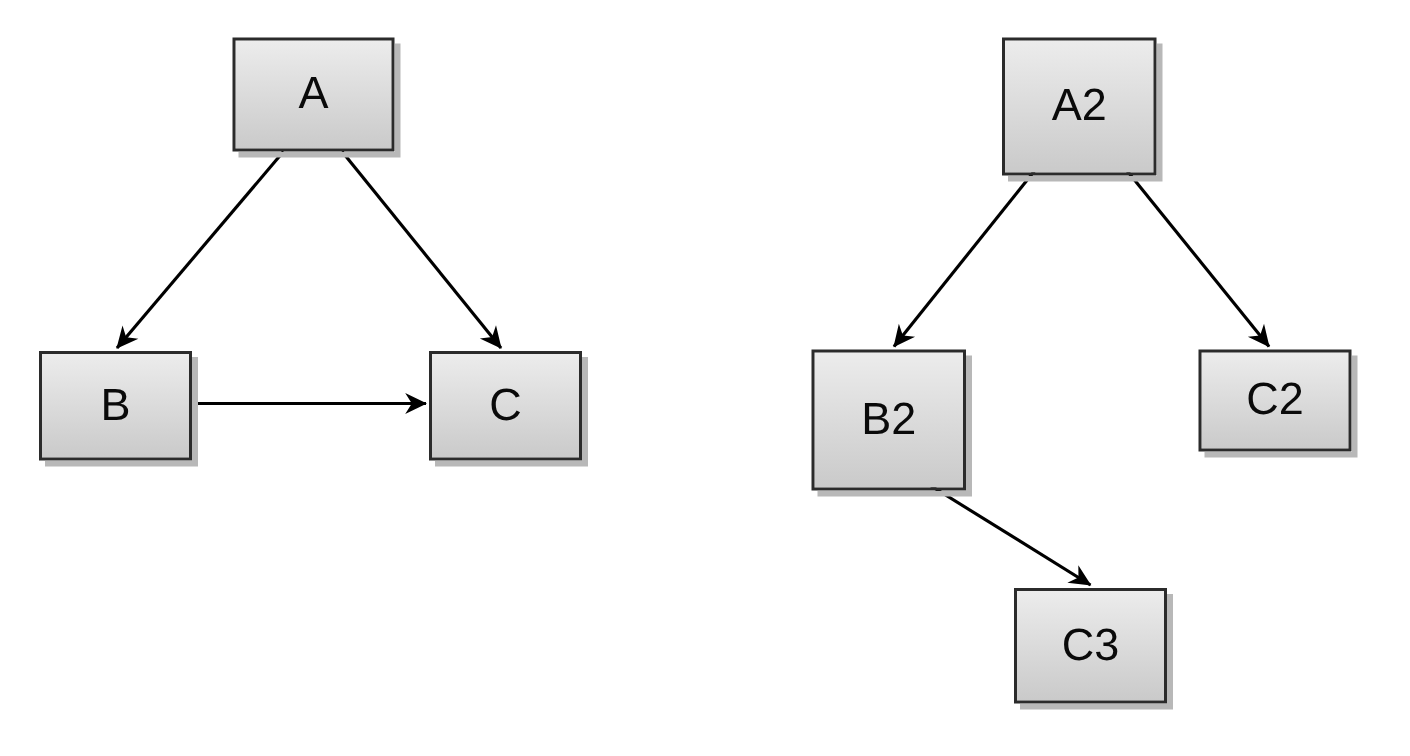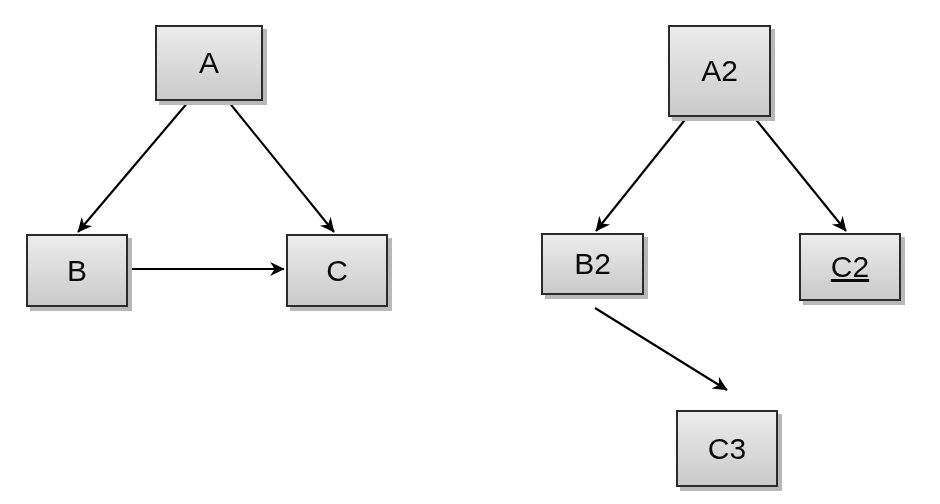--- a/index.html
+++ b/index.html
@@ -73,24 +73,24 @@
       </div>
       <div class="node" style="left: 26px; top: 234px; width: 102px; height: 73px; border-color: rgb(43, 43, 43); box-shadow: rgb(184, 184, 184) 4px 4px 0px 0px; background: linear-gradient(rgb(236, 236, 236) 0%, rgb(202, 202, 202) 100%);">
         <span class="node-label" style="color: rgb(10, 10, 10);">B</span>
       </div>
       <div class="node" style="left: 286px; top: 234px; width: 102px; height: 73px; border-color: rgb(43, 43, 43); box-shadow: rgb(184, 184, 184) 4px 4px 0px 0px; background: linear-gradient(rgb(236, 236, 236) 0%, rgb(202, 202, 202) 100%);">
         <span class="node-label" style="color: rgb(10, 10, 10);">C</span>
       </div>
       <div class="node" style="left: 668px; top: 25px; width: 103px; height: 92px; border-color: rgb(43, 43, 43); box-shadow: rgb(184, 184, 184) 4px 4px 0px 0px; background: linear-gradient(rgb(236, 236, 236) 0%, rgb(202, 202, 202) 100%);">
         <span class="node-label" style="color: rgb(10, 10, 10);">A2</span>
       </div>
-      <div class="node" style="left: 541px; top: 233px; width: 103px; height: 62px; border-color: rgb(43, 43, 43); box-shadow: rgb(184, 184, 184) 4px 4px 0px 0px; background: linear-gradient(rgb(236, 236, 236) 0%, rgb(202, 202, 202) 100%);">
+      <div class="node" style="left: 541px; top: 233px; width: 103px; height: 94px; border-color: rgb(43, 43, 43); box-shadow: rgb(184, 184, 184) 4px 4px 0px 0px; background: linear-gradient(rgb(236, 236, 236) 0%, rgb(202, 202, 202) 100%);">
         <span class="node-label" style="color: rgb(10, 10, 10);">B2</span>
       </div>
       <div class="node" style="left: 799px; top: 233px; width: 102px; height: 68px; border-color: rgb(43, 43, 43); box-shadow: rgb(184, 184, 184) 4px 4px 0px 0px; background: linear-gradient(rgb(236, 236, 236) 0%, rgb(202, 202, 202) 100%);">
-        <span class="node-label" style="color: rgb(10, 10, 10); text-decoration: underline;">C2</span>
+        <span class="node-label" style="color: rgb(10, 10, 10);">C2</span>
       </div>
-      <div class="node" style="left: 676px; top: 392px; width: 102px; height: 77px; border-color: rgb(43, 43, 43); box-shadow: rgb(184, 184, 184) 4px 4px 0px 0px; background: linear-gradient(rgb(236, 236, 236) 0%, rgb(202, 202, 202) 100%); margin-top: 18px;">
+      <div class="node" style="left: 676px; top: 392px; width: 102px; height: 77px; border-color: rgb(43, 43, 43); box-shadow: rgb(184, 184, 184) 4px 4px 0px 0px; background: linear-gradient(rgb(236, 236, 236) 0%, rgb(202, 202, 202) 100%);">
         <span class="node-label" style="color: rgb(10, 10, 10);">C3</span>
       </div>
     </div>
 
 </div>
 
 </body></html>

